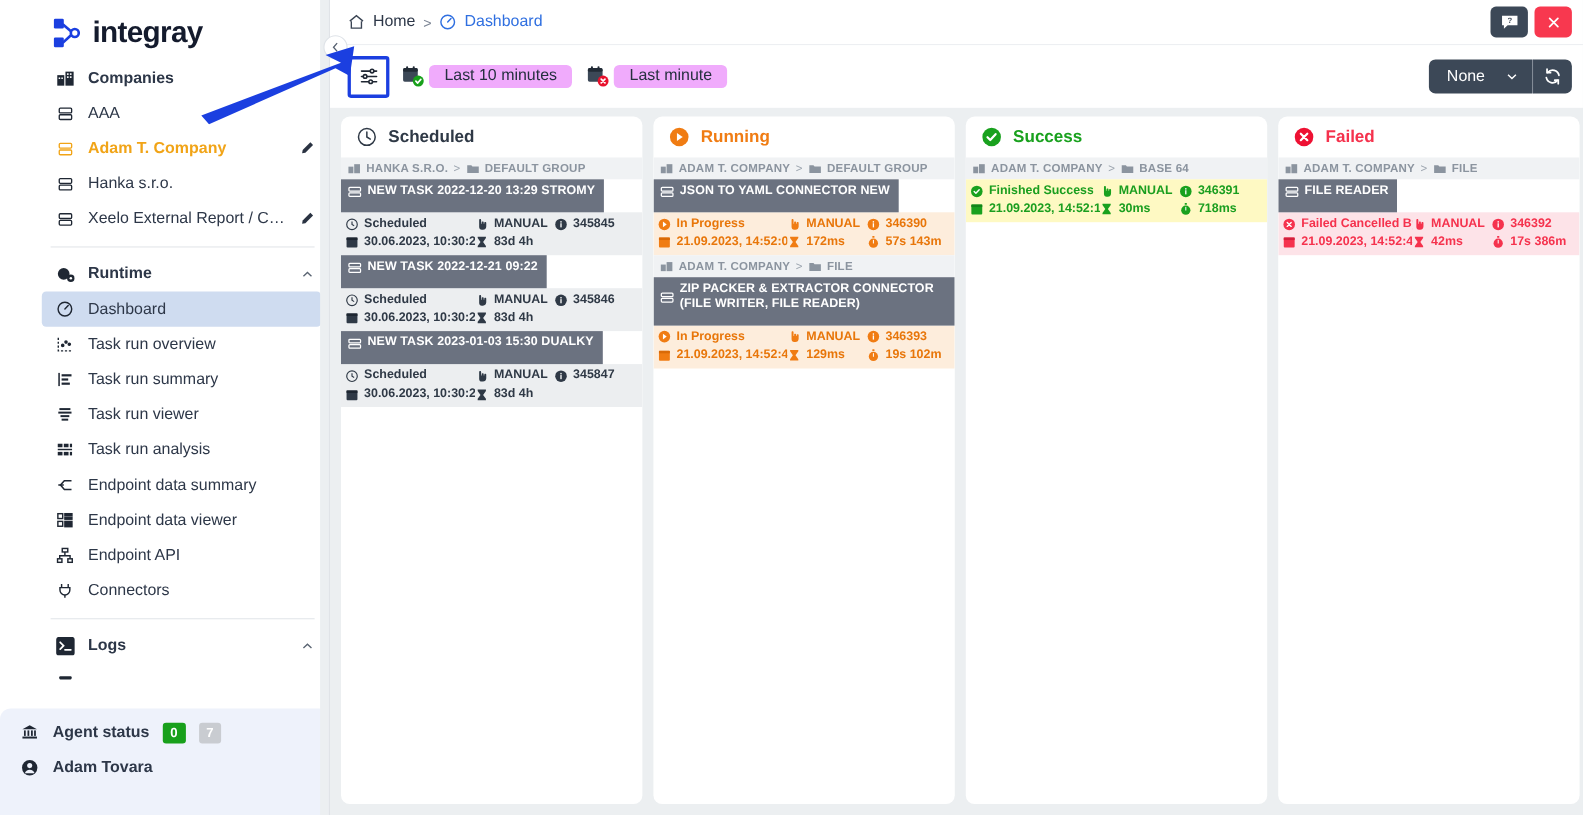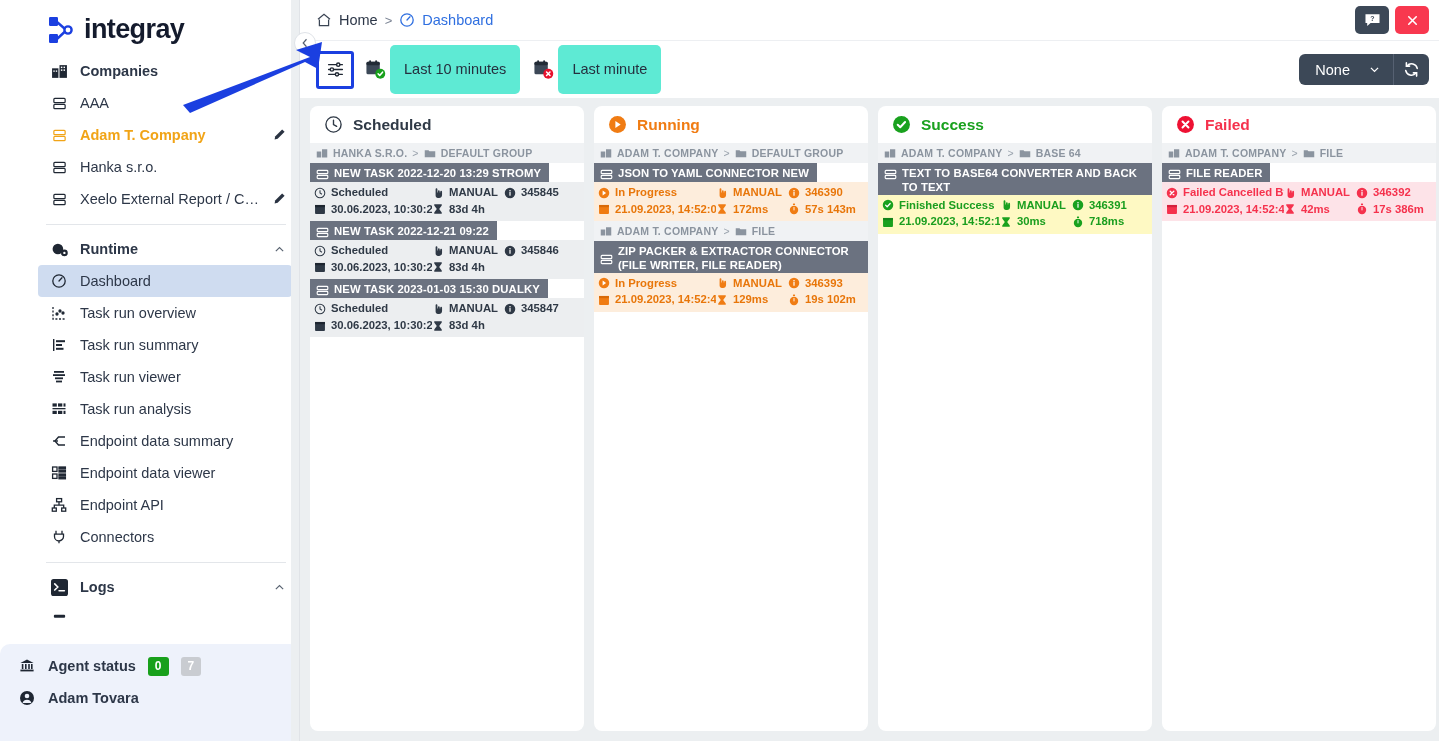--- a/index.html
+++ b/index.html
@@ -81,22 +81,22 @@
   .filter-hl{
     border:3px solid #1b3fe0; border-radius:3px; padding:1px;
     display:flex; align-items:center; justify-content:center;
   }
   .filter-btn{
     width:30px;height:30px; background:#ffffff; display:flex; align-items:center; justify-content:center;
     color:#1f2733; border-radius:2px;
   }
   .cal-ic{ width:22px;height:22px; margin:0 4px 0 10px; display:flex; align-items:center; justify-content:center; position:relative; }
   .chip{
-    background:#5eead4; color:#25303f; border-radius:5px; font-size:14.5px;
-    padding:8px 14px; line-height:1; height:49px; display:flex; align-items:center;
+    background:#f0abfc; color:#25303f; border-radius:5px; font-size:14.5px;
+    padding:8px 14px; line-height:1; height:21px; display:flex; align-items:center;
   }
   .toolbar-right{ margin-left:auto; display:flex; align-items:stretch; }
   .none-sel{
     background:#3c4857; color:#fff; border-radius:6px 0 0 6px; height:31px;
     display:flex; align-items:center; gap:18px; padding:0 12px 0 16px; font-size:14.5px;
   }
   .refresh-btn{
     background:#3c4857; color:#fff; border-radius:0 6px 6px 0; height:31px; width:36px;
     display:flex; align-items:center; justify-content:center; border-left:1px solid #566172;
   }
@@ -117,21 +117,21 @@
   .grp{
     background:#f0f2f4; height:20px; display:flex; align-items:center; gap:5px;
     padding:0 6px; font-size:10.5px; font-weight:700; color:#8b949f; letter-spacing:.2px;
     white-space:nowrap; overflow:hidden;
   }
   .grp .gi{ width:12px;height:12px; flex:0 0 12px; display:flex; align-items:center; justify-content:center; }
   .grp .gsep{ color:#9aa3ad; font-weight:400; }
 
   .task-title{
     background:#6b7280; color:#fff; font-size:11.3px; font-weight:700;
-    display:flex; align-items:flex-start; gap:5px; padding:4px 8px 0 6px;
+    display:flex; align-items:flex-start; gap:5px; padding:4px 8px 12px 6px;
     letter-spacing:.1px; line-height:1.22; min-height:19px;
   }
   .task-title .ti{ width:13px;height:13px; flex:0 0 13px; margin-top:1px; display:flex; }
   .task-title.wide{ width:100%; }
   .title-row{ display:flex; }
   .title-pill{ display:inline-flex; }
 
   .det{
     font-size:11.3px; font-weight:700; padding:4px 4px 5px 4px;
     display:grid; grid-template-columns: 118px 72px auto; row-gap:3px;
@@ -938,31 +938,20 @@
             <span>ADAM T. COMPANY</span>
             <span class="gsep">&gt;</span>
             <span class="gi">
                 <svg width="13" height="13" viewBox="0 0 16 16" fill="#8b949f">
                   <path d="M1 3.5h5l1.3 1.6H15v8H1z"></path>
                 </svg>
               </span>
             <span>BASE 64</span>
           </div>
 
-          <div class="title-row">
-            <div class="task-title title-pill">
-              <span class="ti">
-                  <svg width="13" height="13" viewBox="0 0 16 16" fill="none" stroke="#fff" stroke-width="1.4">
-                    <rect x="1.5" y="3" width="13" height="4" rx="1"></rect>
-                    <rect x="1.5" y="9" width="13" height="4" rx="1"></rect>
-                  </svg>
-                </span>
-              <span>TEXT TO BASE64 CONVERTER AND BACK TO TEXT</span>
-            </div>
-          </div>
           <div class="det success">
             <div class="cell">
               <span class="di">
                   <svg width="12" height="12" viewBox="0 0 16 16">
                     <circle cx="8" cy="8" r="7" fill="#19a11e"></circle>
                     <path d="M4.8 8.2l2.1 2.1 4-4.3" stroke="#fff" stroke-width="1.7" fill="none" stroke-linecap="round" stroke-linejoin="round"></path>
                   </svg>
                 </span>
               <span class="dt">Finished Success</span>
             </div>

